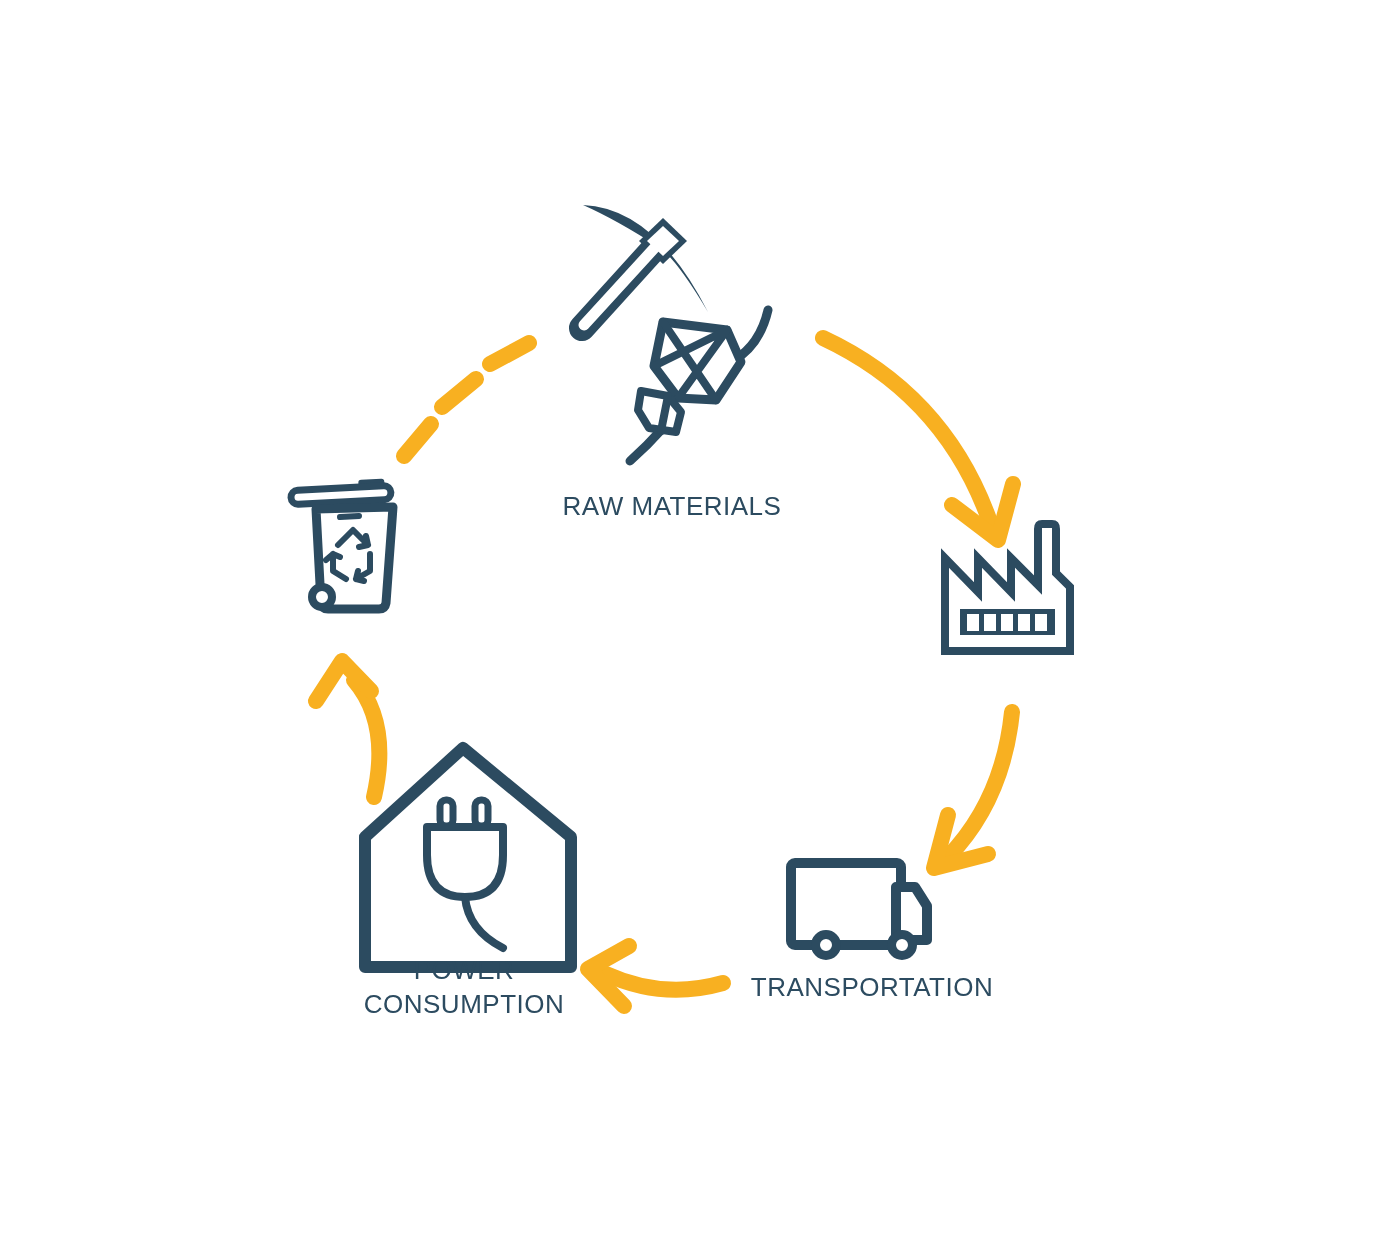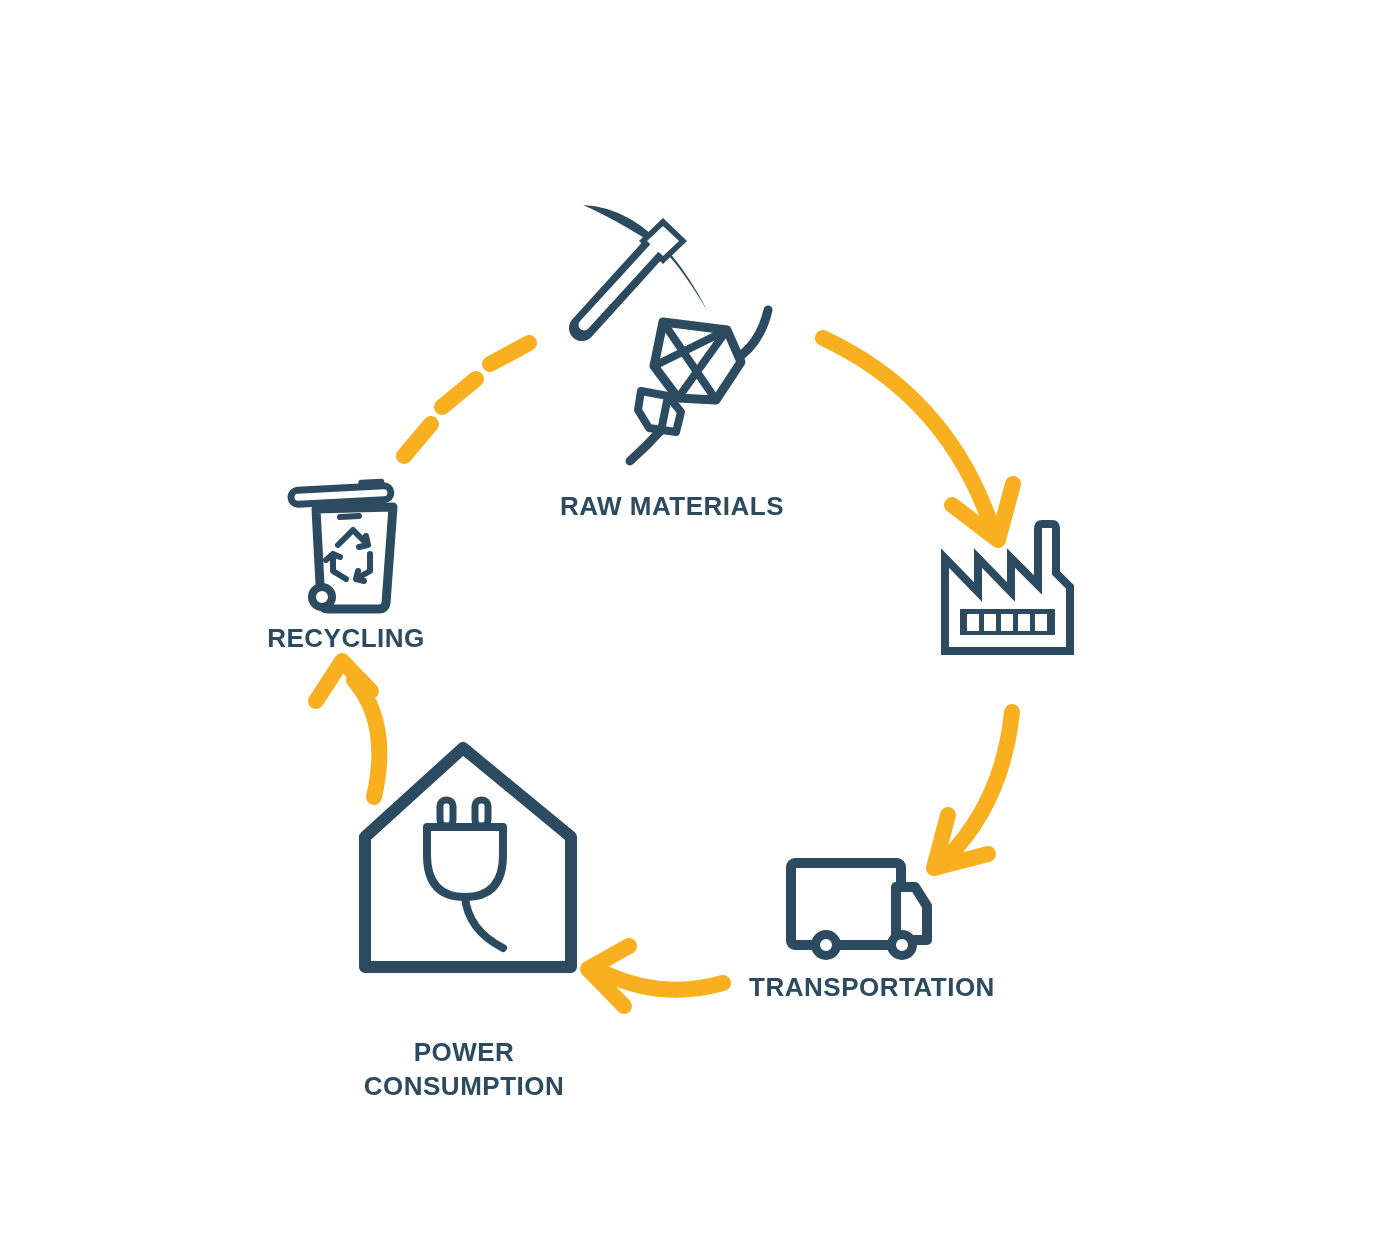--- a/index.html
+++ b/index.html
@@ -3,21 +3,21 @@
 <meta charset="utf-8">
 <style>
   :root { --icon:#2C4B60; --arrow:#F8B021; --bg:#ffffff; }
   html,body { margin:0; padding:0; background:var(--bg); }
   .canvas {
     position:relative; width:1400px; height:1260px; background:var(--bg);
     font-family:"Liberation Sans", sans-serif; overflow:hidden;
   }
   .abs { position:absolute; }
   .stage-label {
-    position:absolute; color:var(--icon); font-weight:bold; font-size:26px;
+    position:absolute; color:var(--icon); font-weight:normal; font-size:26px;
     letter-spacing:0.5px; text-align:center; line-height:1.3;
   }
   
   .st  { stroke:var(--icon); fill:none; stroke-linecap:round; stroke-linejoin:round; }
   .stf { stroke:var(--icon); fill:#fff; stroke-linecap:round; stroke-linejoin:round; }
   .stm { stroke:var(--icon); fill:#fff; stroke-linejoin:miter; }
   .fd  { fill:var(--icon); stroke:none; }
   .fw  { fill:#fff; stroke:none; }
   .sw  { stroke:#fff; fill:none; stroke-linecap:round; }
   .arrow-stroke { stroke:var(--arrow); fill:none; stroke-linecap:round; stroke-linejoin:round; }
@@ -105,17 +105,16 @@
       <path class="st" stroke-width="6" d="M63,101 L50,93 L50,76 M50,76 L43,82 M50,76 L57,79"></path>
     </g>
     <circle class="stf" cx="39" cy="119" r="10" stroke-width="8"></circle>
   </svg>
 
   <div class="stage-label" style="left:512px;top:490px;width:320px">RAW MATERIALS</div>
 
 
   <div class="stage-label" style="left:712px;top:971px;width:320px">TRANSPORTATION</div>
 
-  <div class="stage-label" style="left:334px;top:1036px;width:260px">POWER CONSUMPTION</div>
+  <div class="stage-label" style="left:334px;top:954px;width:260px">POWER CONSUMPTION</div>
 
-  <div class="stage-label" style="left:226px;top:622px;width:240px">RECYCLING</div>
 
 </div>
 
 </body></html>

